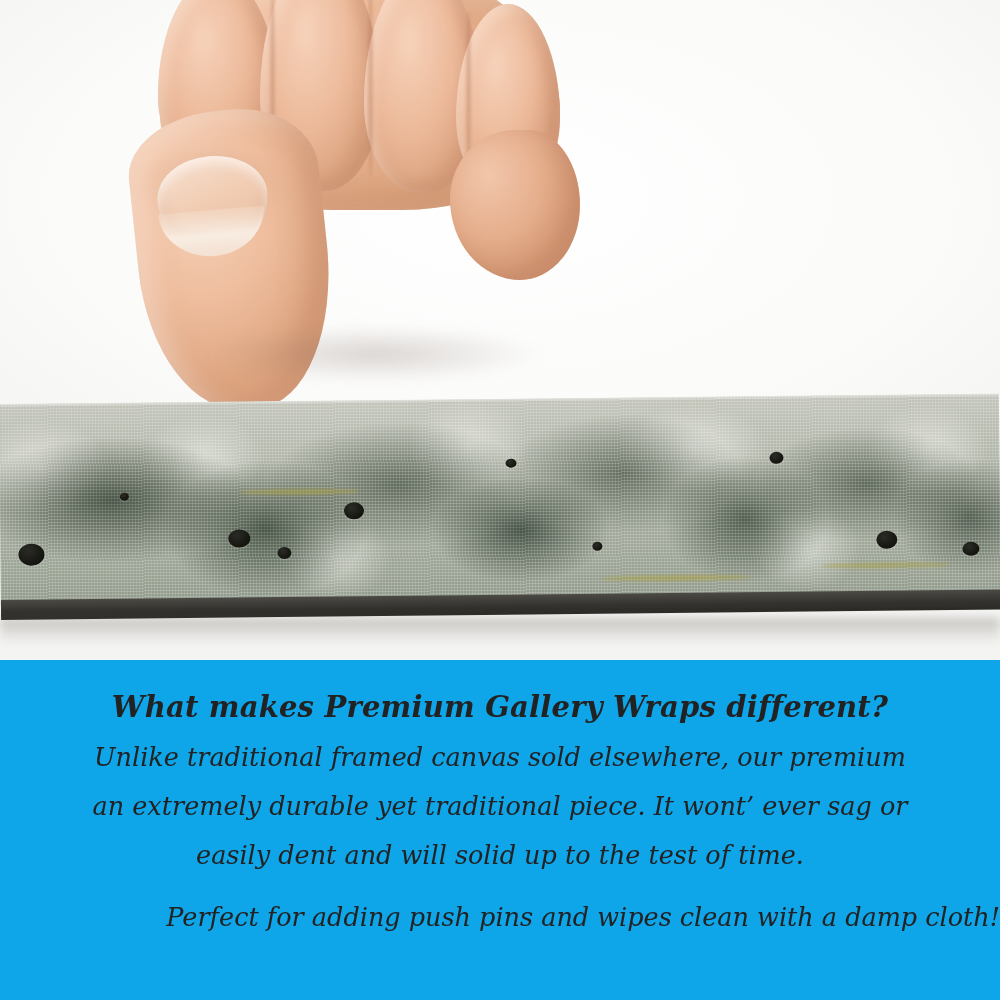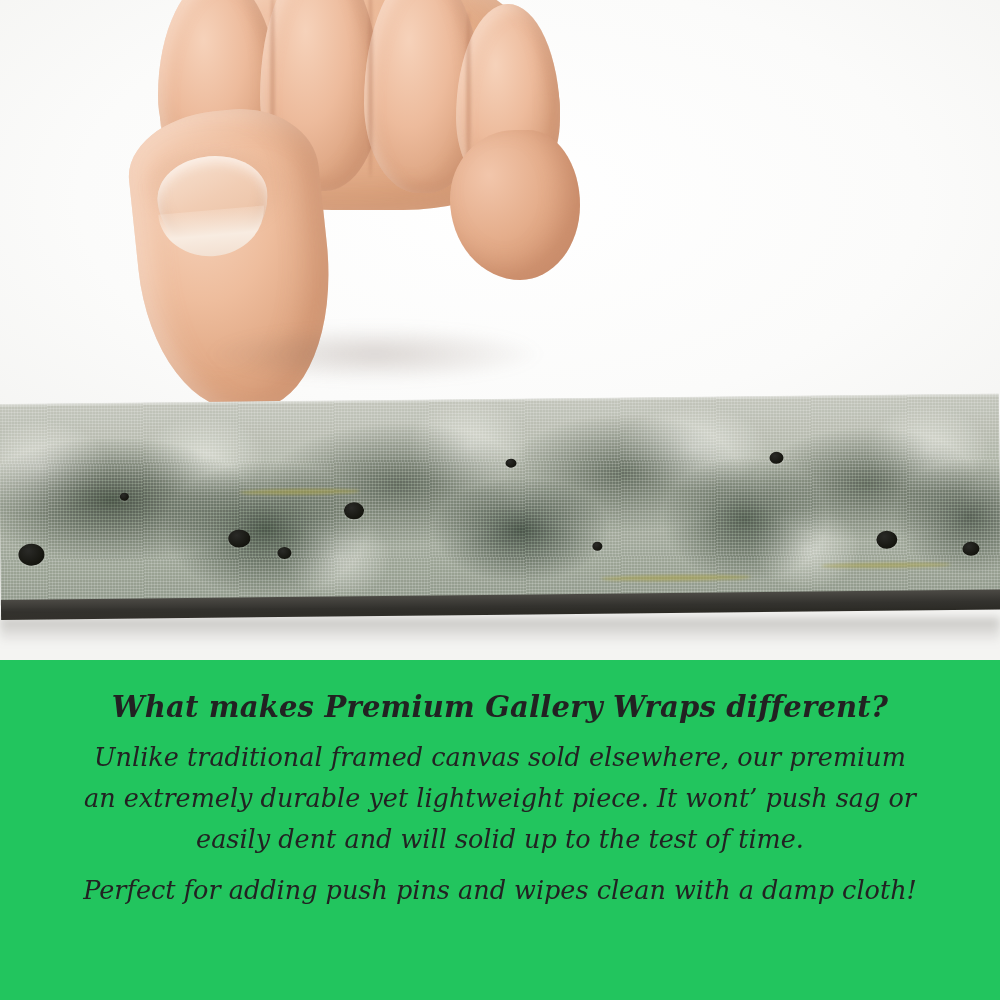--- a/index.html
+++ b/index.html
@@ -10,21 +10,21 @@
   body {
     width: 1000px;
     height: 1000px;
     overflow: hidden;
     font-family: "DejaVu Sans", sans-serif;
   }
   .page {
     position: relative;
     width: 1000px;
     height: 1000px;
-    background: #22c55e;
+    background: #0ea5e9;
   }
 
   
   .photo {
     position: absolute;
     left: 0;
     top: 0;
     width: 1000px;
     height: 660px;
     overflow: hidden;
@@ -247,23 +247,25 @@
   .caption-title {
     font-size: 29px;
     font-weight: 700;
     letter-spacing: 0.2px;
     margin-bottom: 13px;
   }
   .caption-line {
     font-size: 25.5px;
     line-height: 41px;
     font-weight: 400;
+    margin-top: 8px;
   }
   .caption-line.last {
-    margin-top: 10px;
+    margin-top: 21px;
+    text-align: right;
   }
 </style>
 </head>
 <body>
 
 <div class="page">
 
   <div class="photo">
     <div class="photo-bg"></div>
 
@@ -305,18 +307,18 @@
 
       <div class="strip-top-line"></div>
       <div class="strip-bottom-dark"></div>
     </div>
     <div class="strip-under-shadow"></div>
   </div>
 
   <div class="caption">
     <div class="caption-title">What makes Premium Gallery Wraps different?</div>
     <div class="caption-line">Unlike traditional framed canvas sold elsewhere, our premium</div>
-    <div class="caption-line">an extremely durable yet lightweight piece. It wont’ push sag or</div>
+    <div class="caption-line">an extremely durable yet traditional piece. It wont’ ever sag or</div>
     <div class="caption-line">easily dent and will solid up to the test of time.</div>
     <div class="caption-line last">Perfect for adding push pins and wipes clean with a damp cloth!</div>
   </div>
 
 </div>
 
 </body></html>

